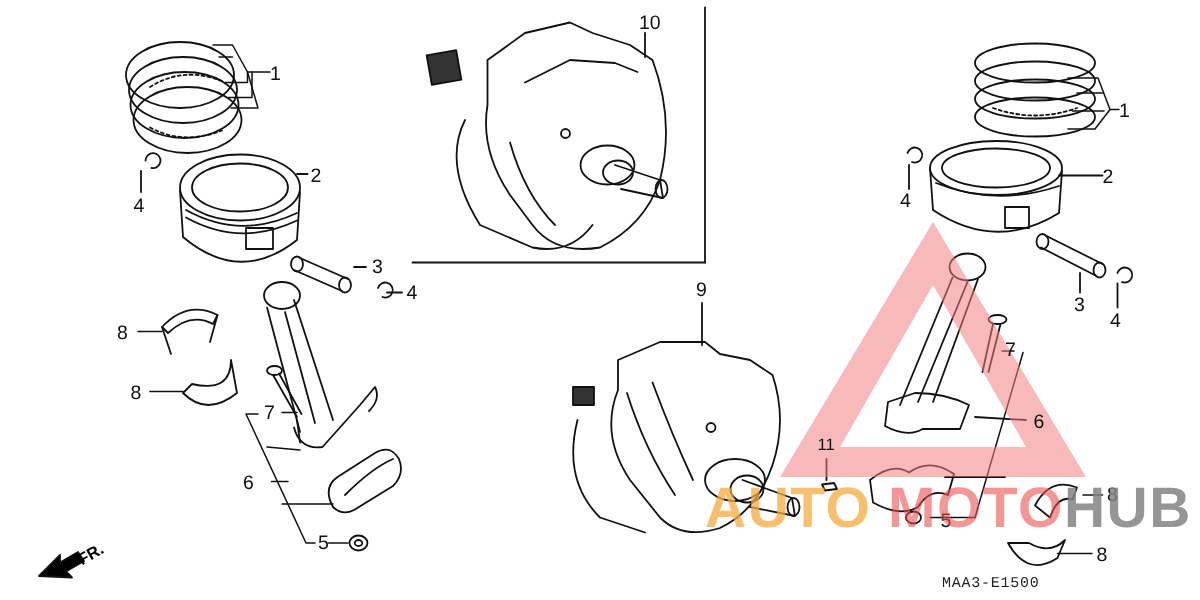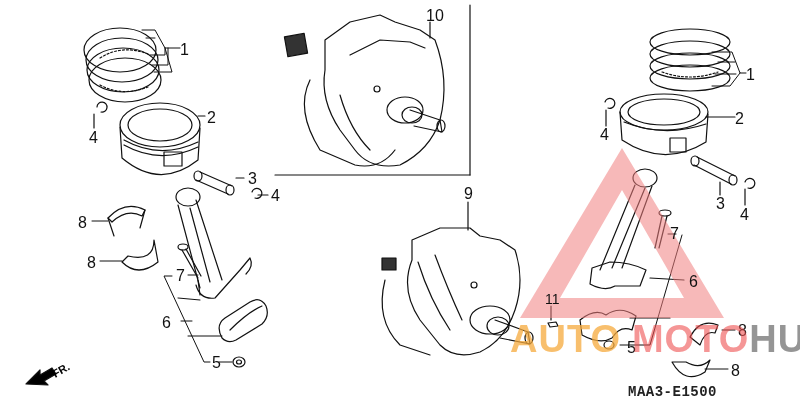--- a/index.html
+++ b/index.html
@@ -1,22 +1,22 @@
 <!DOCTYPE html>
 <html><head>
 <meta charset="utf-8">
 <style>
   html, body { margin: 0; padding: 0; background: #ffffff; }
   body { width: 800px; height: 400px; overflow: hidden; position: relative; font-family: "Liberation Sans", sans-serif; }
   #diagram { position: absolute; left: 0; top: 0; width: 800px; height: 400px; }
-  .lbl { position: absolute; font-size: 16px; color: #111; line-height: 1; font-family: "Liberation Sans", sans-serif; }
-  .code { position: absolute; font-family: "Liberation Mono", monospace; font-size: 14px; font-weight: bold; color: #222; letter-spacing: 0.5px; }
+  .lbl { position: absolute; font-size: 13px; color: #111; line-height: 1; font-family: "Liberation Sans", sans-serif; }
+  .code { position: absolute; font-family: "Liberation Mono", monospace; font-size: 10px; font-weight: normal; color: #222; letter-spacing: 0.5px; }
   .fr { position: absolute; font-family: "Liberation Sans", sans-serif; font-weight: bold; font-size: 11px; color: #000; transform: rotate(-30deg); }
   .wm-text { position: absolute; font-family: "Liberation Sans", sans-serif; font-weight: bold; font-size: 38px; letter-spacing: 1px; line-height: 1; }
-  .wm-a { color: rgba(245,170,60,0.75); margin-left: 40px; }
+  .wm-a { color: rgba(245,170,60,0.75); }
   .wm-b { color: rgba(238,80,80,0.6); margin-left: 11px; }
   .wm-c { color: rgba(130,130,130,0.85); text-align: center; }
 </style>
 </head>
 <body>
 
 <div id="diagram">
   <svg width="800" height="400" viewBox="0 0 800 400" xmlns="http://www.w3.org/2000/svg">
     <g fill="none" stroke="#111" stroke-width="1.2" stroke-linejoin="round" stroke-linecap="round">
 
@@ -220,21 +220,21 @@
   <span class="lbl" style="left:271px;top:188px">4</span>
   <span class="lbl" style="left:212px;top:355px">5</span>
   <span class="lbl" style="left:162px;top:315px">6</span>
   <span class="lbl" style="left:176px;top:268px">7</span>
   <span class="lbl" style="left:78px;top:215px">8</span>
   <span class="lbl" style="left:87px;top:255px">8</span>
 
   
   <span class="lbl" style="left:426px;top:8px">10</span>
   <span class="lbl" style="left:464px;top:186px">9</span>
-  <span class="lbl" style="left:545px;top:292px;font-size:14px">11</span>
+  <span class="lbl" style="left:545px;top:292px;font-size:11px">11</span>
 
   
   <span class="lbl" style="left:746px;top:67px">1</span>
   <span class="lbl" style="left:735px;top:111px">2</span>
   <span class="lbl" style="left:716px;top:196px">3</span>
   <span class="lbl" style="left:600px;top:127px">4</span>
   <span class="lbl" style="left:740px;top:207px">4</span>
   <span class="lbl" style="left:627px;top:340px">5</span>
   <span class="lbl" style="left:689px;top:274px">6</span>
   <span class="lbl" style="left:670px;top:226px">7</span>

